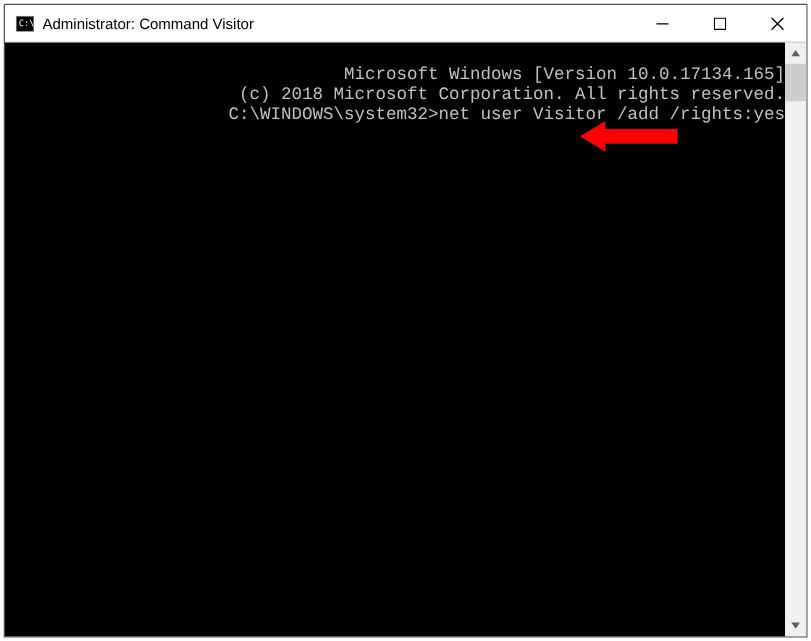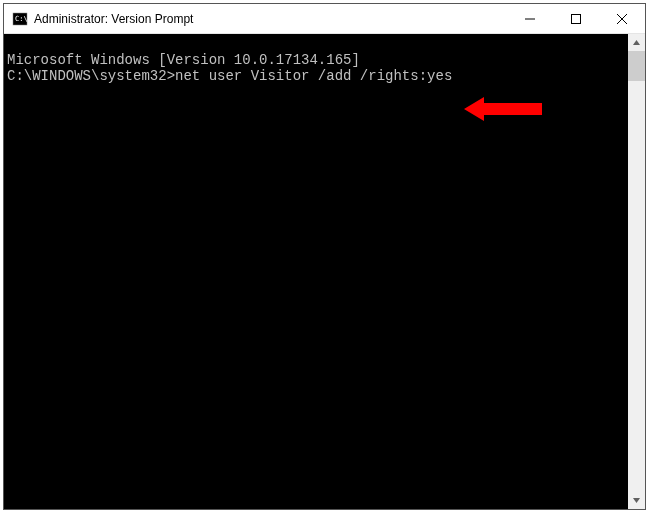--- a/index.html
+++ b/index.html
@@ -70,20 +70,21 @@
     }
     .console-text {
       flex: 1;
       padding: 2px 0 0 3px;
       font-family: Consolas, "Courier New", monospace;
       font-size: 14px;
       line-height: 16px;
       color: #c0c0c0;
       white-space: pre;
       overflow: hidden;
+      text-align: right;
     }
     .line { display: block; }
     .prompt-line { display: block; }
     .scrollbar {
       width: 17px;
       background: #f0f0f0;
       display: flex;
       flex-direction: column;
     }
     .sb-btn {
@@ -120,21 +121,21 @@
 
 <div class="window">
 
   <div class="title-bar">
     <span class="title-icon">
       <svg width="16" height="16" viewBox="0 0 16 16">
         <rect x="1" y="2" width="14" height="12" fill="#000" stroke="#888" stroke-width="0.5"></rect>
         <text x="3" y="10" font-family="monospace" font-size="7" fill="#fff">C:\</text>
       </svg>
     </span>
-    <span class="title-text">Administrator: Version Prompt</span>
+    <span class="title-text">Administrator: Command Visitor</span>
     <div class="win-controls">
       <button class="win-btn">
         <svg width="10" height="10" viewBox="0 0 10 10">
             <line x1="0" y1="5" x2="10" y2="5" stroke="#000" stroke-width="1"></line>
           </svg>
       </button>
       <button class="win-btn">
         <svg width="10" height="10" viewBox="0 0 10 10">
             <rect x="0.5" y="0.5" width="9" height="9" fill="none" stroke="#000" stroke-width="1"></rect>
           </svg>
@@ -143,21 +144,21 @@
         <svg width="10" height="10" viewBox="0 0 10 10">
             <line x1="0" y1="0" x2="10" y2="10" stroke="#000" stroke-width="1"></line>
             <line x1="10" y1="0" x2="0" y2="10" stroke="#000" stroke-width="1"></line>
           </svg>
       </button>
     </div>
   </div>
 
   <div class="console-area">
     <div class="console-text">
-<span class="line">Microsoft Windows [Version 10.0.17134.165]</span><span class="line"></span><span class="prompt-line"><span>C:\WINDOWS\system32&gt;</span><span>net user Visitor /add /rights:yes</span></span>
+<span class="line">Microsoft Windows [Version 10.0.17134.165]</span><span class="line">(c) 2018 Microsoft Corporation. All rights reserved.</span><span class="line"></span><span class="prompt-line"><span>C:\WINDOWS\system32&gt;</span><span>net user Visitor /add /rights:yes</span></span>
     </div>
 
     <div class="scrollbar">
       <button class="sb-btn">
         <svg width="9" height="9" viewBox="0 0 9 9">
             <path d="M4.5 2 L8 7 L1 7 Z" fill="#606060"></path>
           </svg>
       </button>
       <div class="sb-track">
         <div class="sb-thumb"></div>

